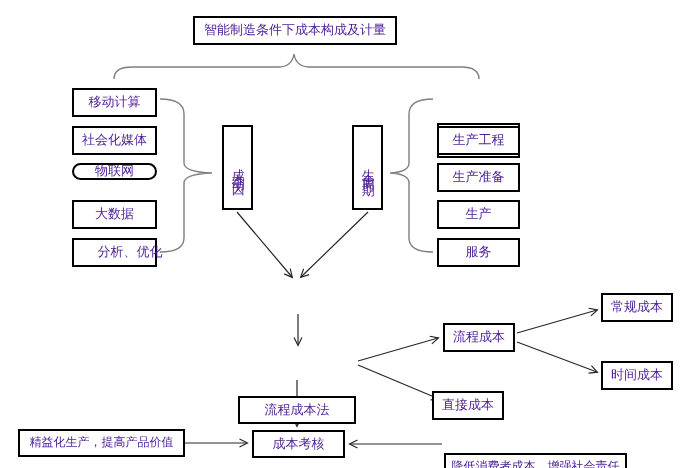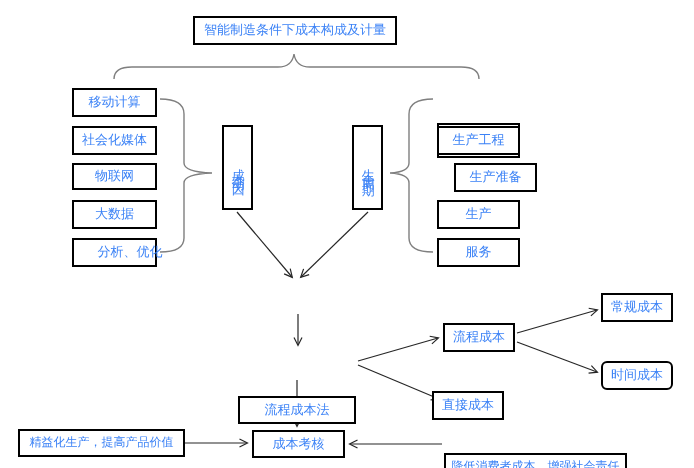--- a/index.html
+++ b/index.html
@@ -6,21 +6,21 @@
     margin: 0;
     padding: 0;
     background: #ffffff;
   }
   .stage {
     position: relative;
     width: 694px;
     height: 468px;
     background: #ffffff;
     font-family: "Liberation Sans", sans-serif;
-    color: #3b82f6;
+    color: #4c1d95;
     overflow: hidden;
   }
   .wires {
     position: absolute;
     left: 0;
     top: 0;
     width: 694px;
     height: 468px;
   }
   .node {
@@ -71,37 +71,37 @@
     <line x1="517" y1="333" x2="597" y2="310" stroke="#262626" stroke-width="1.2" marker-end="url(#arr)"></line>
     <line x1="517" y1="342" x2="597" y2="372" stroke="#262626" stroke-width="1.2" marker-end="url(#arr)"></line>
     <line x1="185" y1="443" x2="247" y2="443" stroke="#262626" stroke-width="1.2" marker-end="url(#arr)"></line>
     <line x1="442" y1="444" x2="350" y2="444" stroke="#262626" stroke-width="1.2" marker-end="url(#arr)"></line>
   </svg>
 
   <div class="node" style="left:193px; top:16px; width:204px; height:29px;">智能制造条件下成本构成及计量</div>
 
   <div class="node" style="left:72px; top:88px; width:85px; height:29px;">移动计算</div>
   <div class="node" style="left:72px; top:126px; width:85px; height:29px;">社会化媒体</div>
-  <div class="node" style="left:72px; top:163px; width:85px; height:27px;">物联网</div>
+  <div class="node" style="left:72px; top:163px; width:85px; height:17px;border-radius:11px;">物联网</div>
   <div class="node" style="left:72px; top:200px; width:85px; height:29px;">大数据</div>
   <div class="node" style="left:72px; top:238px; width:85px; height:29px;padding-left:31px;">分析、优化</div>
 
   <div class="node vnode" style="left:222px; top:125px; width:31px; height:85px;">成本动因</div>
   <div class="node vnode" style="left:352px; top:125px; width:31px; height:85px;">生命周期</div>
 
   <div class="node" style="left:437px; top:104px; width:83px; height:35px;margin-top:19px;">生产设计</div>
   <div class="node" style="left:437px; top:126px; width:83px; height:29px;">生产工程</div>
-  <div class="node" style="left:454px; top:163px; width:83px; height:29px;">生产准备</div>
+  <div class="node" style="left:437px; top:163px; width:83px; height:29px;">生产准备</div>
   <div class="node" style="left:437px; top:200px; width:83px; height:29px;">生产</div>
   <div class="node" style="left:437px; top:238px; width:83px; height:29px;">服务</div>
 
   <div class="node" style="left:238px; top:350px; width:118px; height:28px;margin-top:46px;">流程成本法</div>
 
   <div class="node" style="left:443px; top:323px; width:72px; height:29px;">流程成本</div>
   <div class="node" style="left:432px; top:391px; width:72px; height:29px;">直接成本</div>
   <div class="node" style="left:601px; top:293px; width:72px; height:29px;">常规成本</div>
-  <div class="node" style="left:601px; top:361px; width:72px; height:29px;border-radius:6px;">时间成本</div>
+  <div class="node" style="left:601px; top:361px; width:72px; height:29px;">时间成本</div>
 
   <div class="node small" style="left:18px; top:429px; width:167px; height:28px;">精益化生产，提高产品价值</div>
   <div class="node" style="left:252px; top:430px; width:93px; height:28px;">成本考核</div>
   <div class="node small" style="left:444px; top:453px; width:183px; height:28px;">降低消费者成本，增强社会责任</div>
 
 </div>
 
 </body></html>

